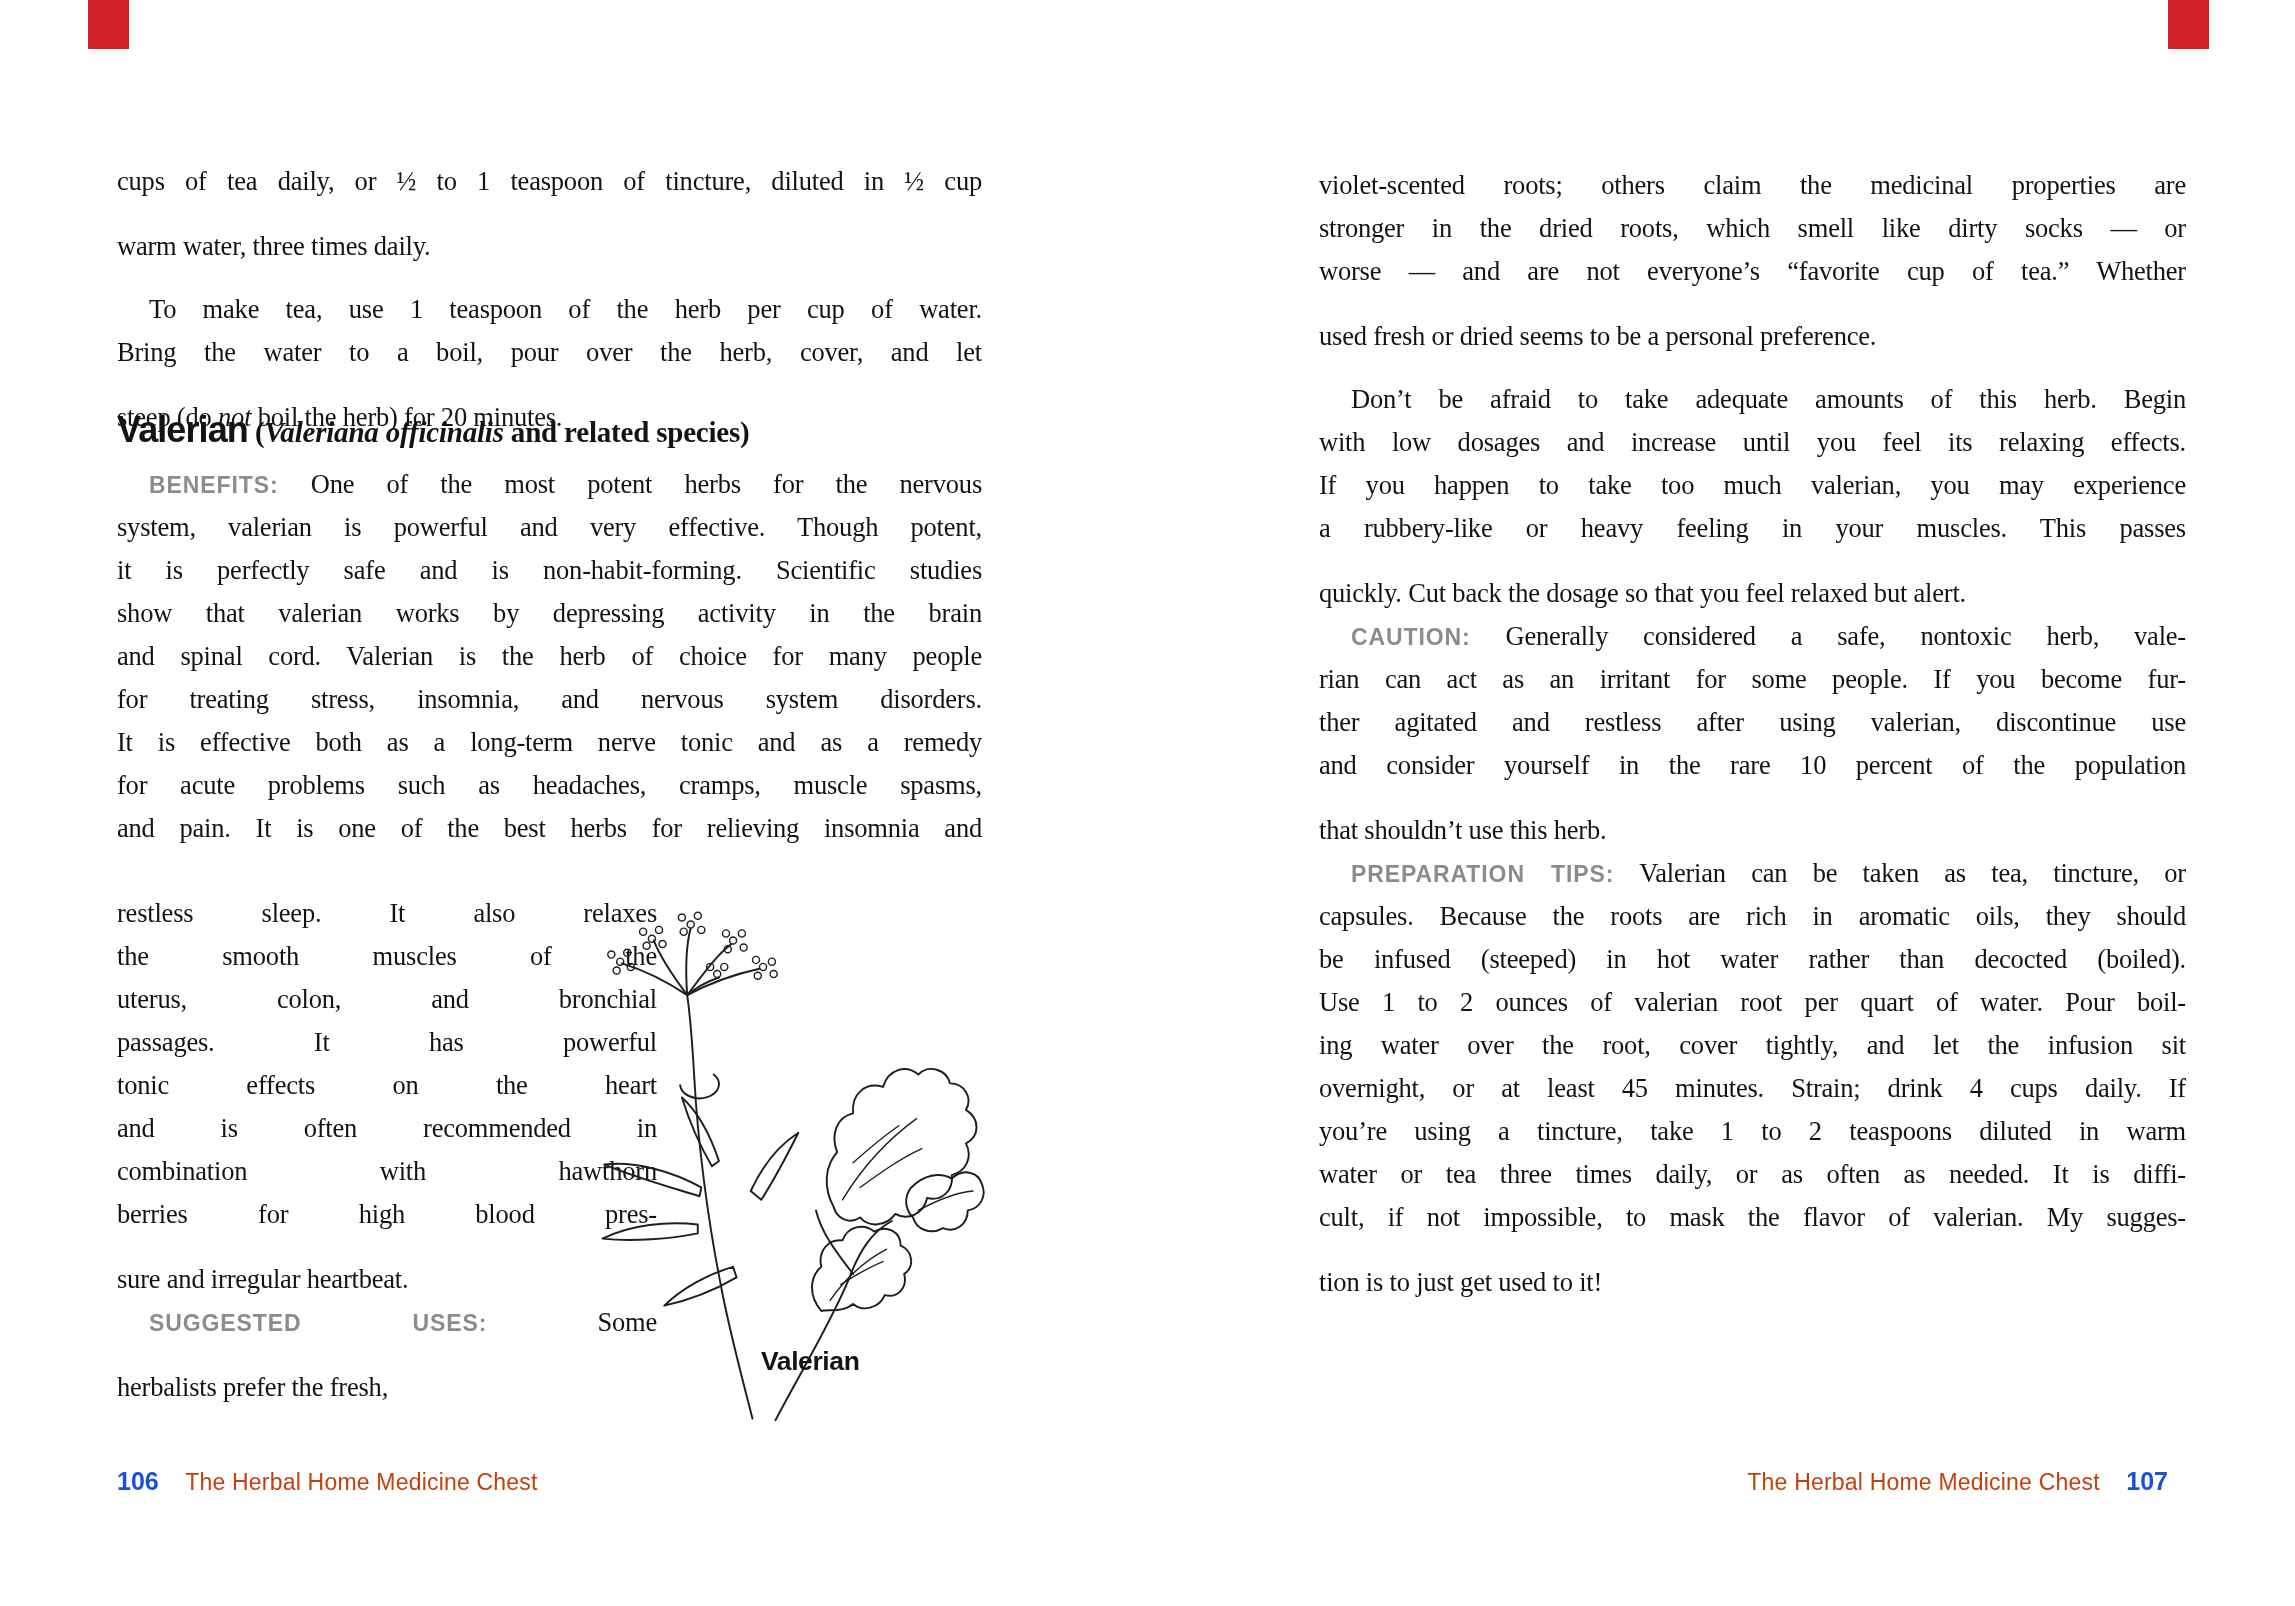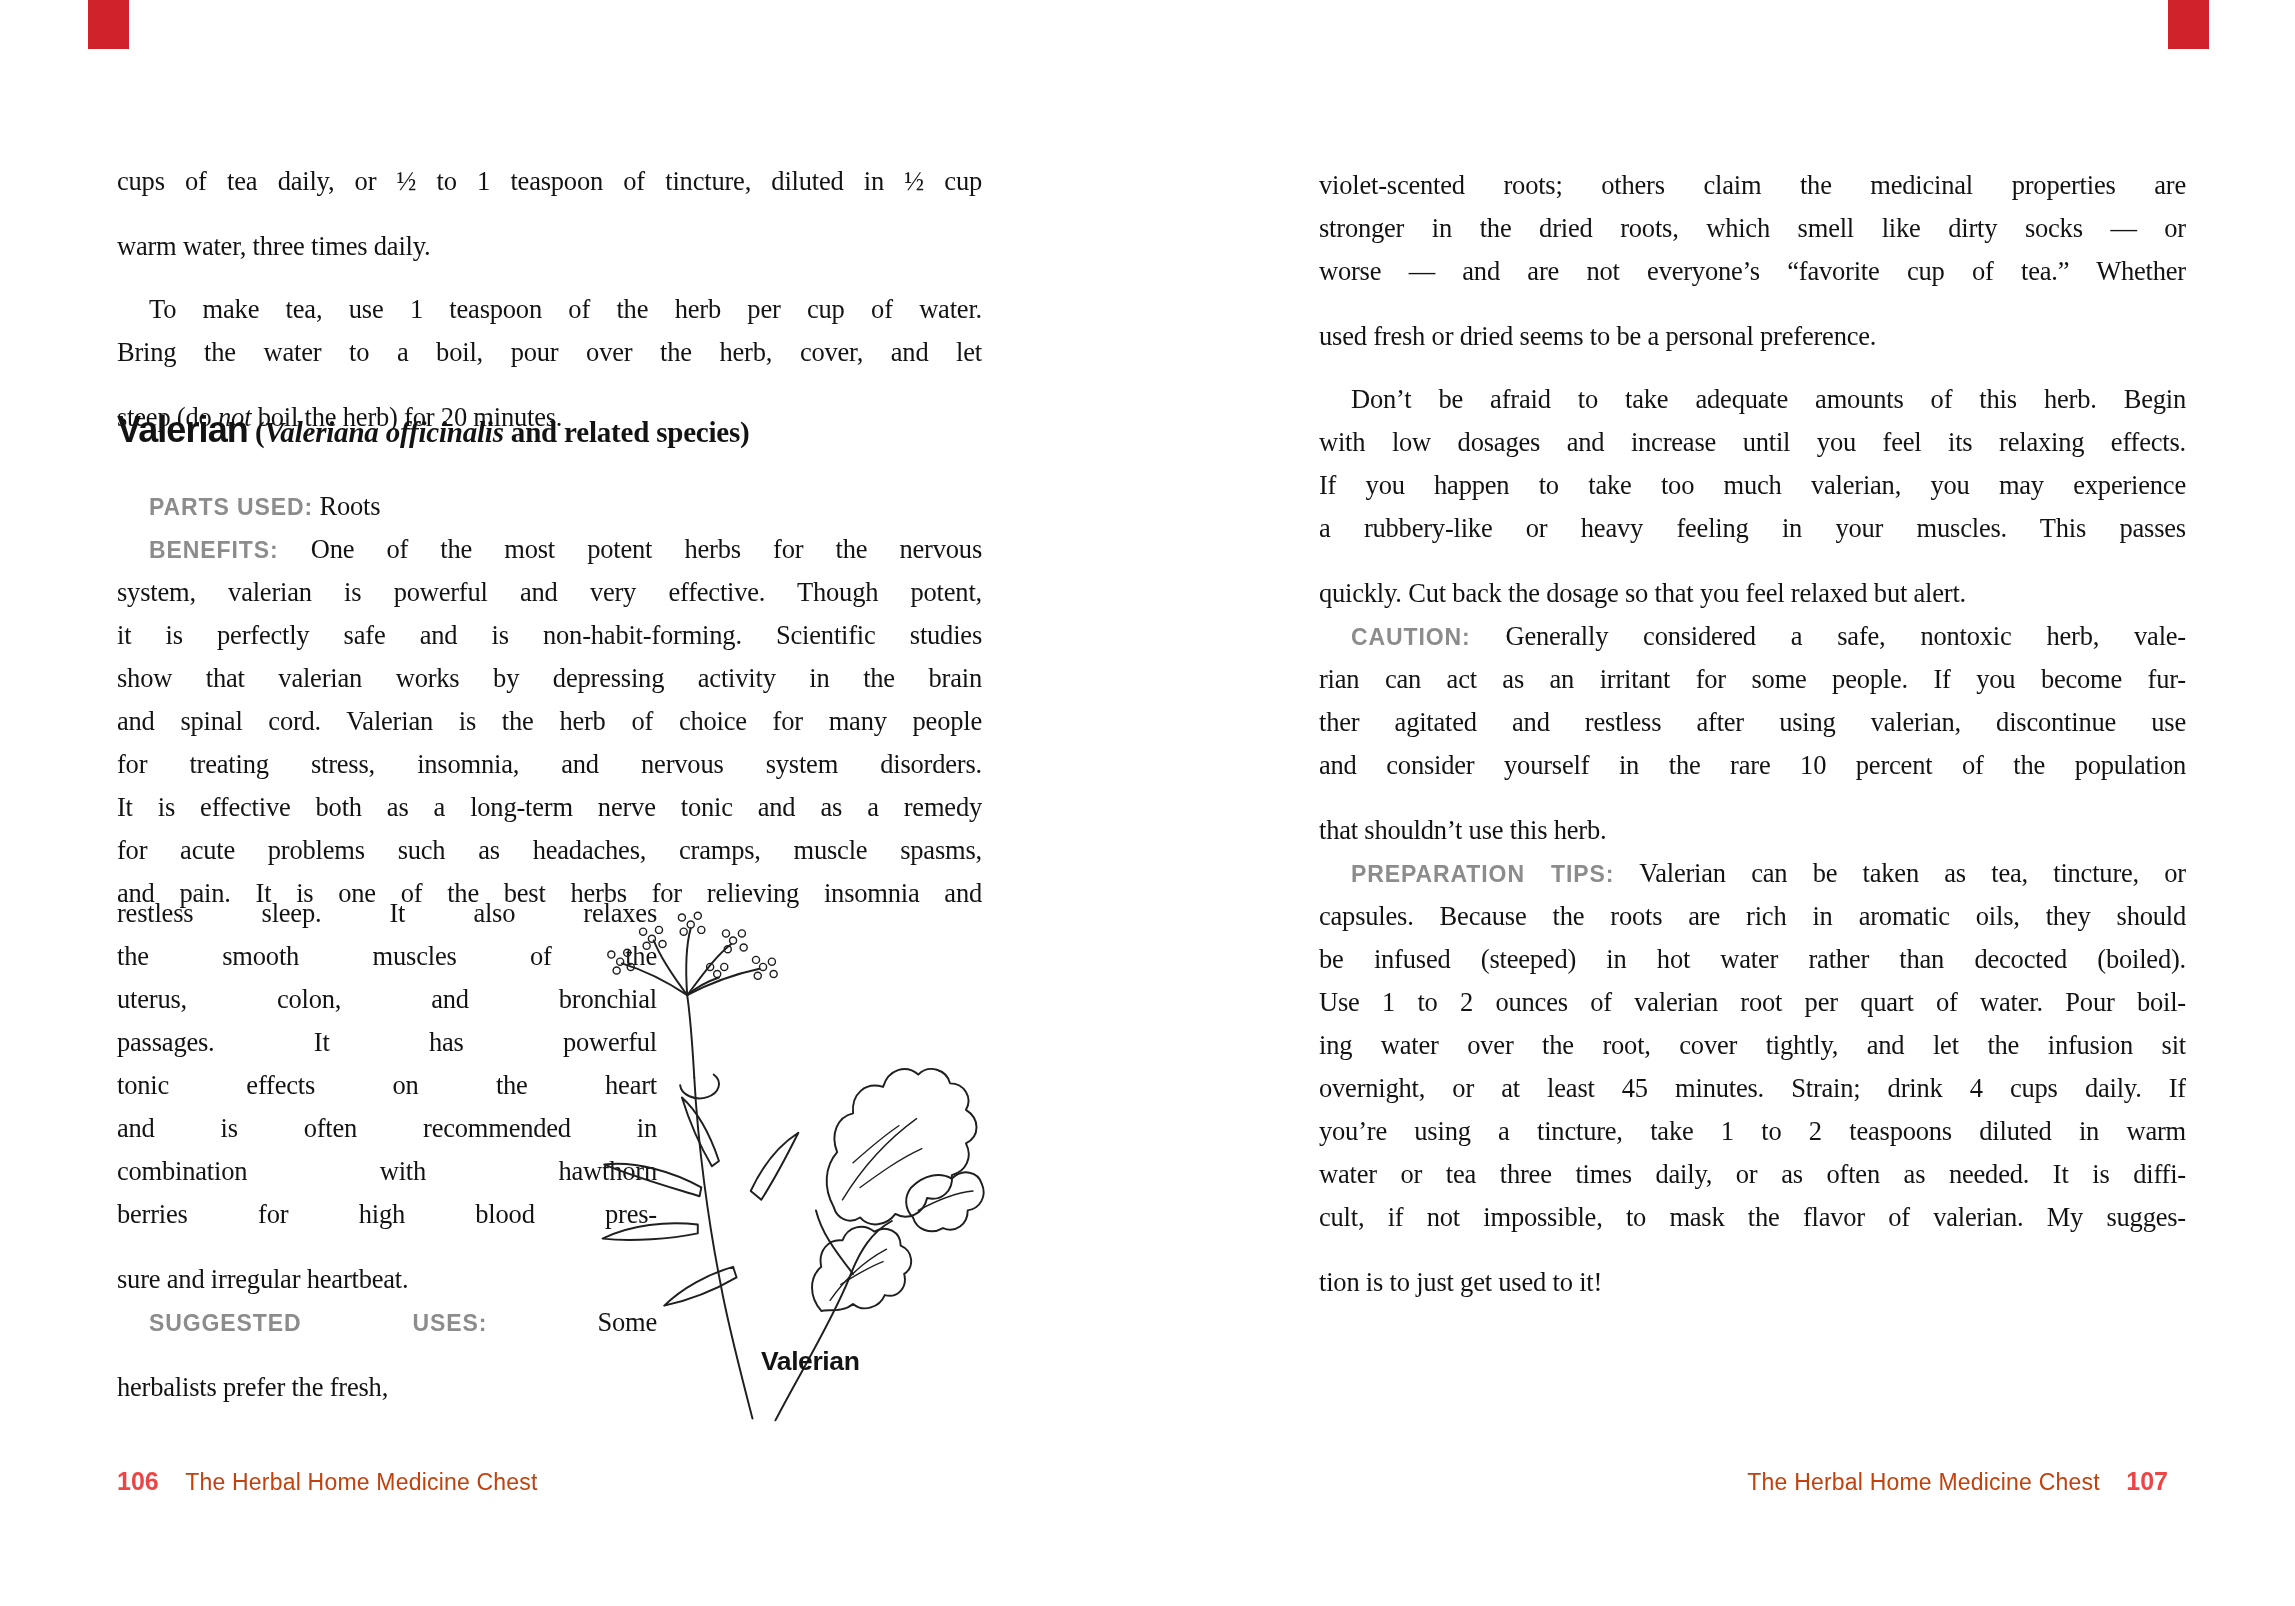--- a/index.html
+++ b/index.html
@@ -14,21 +14,21 @@
   .line.indL{text-indent:32px;}
   .line.head{height:51px;line-height:51px;text-align:left;text-align-last:left;overflow:visible;}
   .s-lab{font-family:"Liberation Sans",sans-serif;font-weight:700;font-size:23px;
          color:#8c8c8c;letter-spacing:0.9px;}
   .s-i{font-style:italic;}
   .s-hv{font-family:"Liberation Sans",sans-serif;font-weight:700;font-size:36px;letter-spacing:-0.9px;}
   .s-hs{font-size:29px;font-weight:600;}
   .s-hi{font-size:29px;font-weight:600;font-style:italic;}
   .footer{position:absolute;top:1467px;display:flex;align-items:baseline;gap:26.5px;
           font-family:"Liberation Sans",sans-serif;}
-  .footer .pnum{font-weight:700;font-size:25px;color:#ef4444;}
+  .footer .pnum{font-weight:700;font-size:25px;color:#1d4ed8;}
   .footer .ftitle{font-size:23px;color:#c2410c;letter-spacing:0.2px;}
   .illu{position:absolute;left:569px;top:896px;width:419px;height:530px;}
   .illu-caption{position:absolute;left:761px;top:1346px;
           font-family:"Liberation Sans",sans-serif;font-weight:700;font-size:26.5px;
           letter-spacing:-0.4px;color:#131313;}
 </style>
 </head>
 <body>
 
 <div class="sheet">
@@ -43,21 +43,20 @@
         <div class="line j ind"><span>To make tea, use 1 teaspoon of the herb per cup of water.</span></div>
         <div class="line j"><span>Bring the water to a boil, pour over the herb, cover, and let</span></div>
         <div class="line last"><span>steep (do </span><span class="s-i">not</span><span> boil the herb) for 20 minutes.</span></div>
       </div>
 
     <div class="page-block" style="left:117px;top:404px;width:865px;">
         <div class="line head"><span class="s-hv">Valerian</span><span class="s-hs"> (</span><span class="s-hi">Valeriana officinalis</span><span class="s-hs"> and related species)</span></div>
       </div>
 
     <div class="page-block" style="left:117px;top:463px;width:865px;">
-        <div class="line last indL"><span class="s-lab">PARTS USED:</span><span> Roots</span></div>
         <div class="line j indL"><span class="s-lab">BENEFITS:</span><span> One of the most potent herbs for the nervous</span></div>
         <div class="line j"><span>system, valerian is powerful and very effective. Though potent,</span></div>
         <div class="line j"><span>it is perfectly safe and is non-habit-forming. Scientific studies</span></div>
         <div class="line j"><span>show that valerian works by depressing activity in the brain</span></div>
         <div class="line j"><span>and spinal cord. Valerian is the herb of choice for many people</span></div>
         <div class="line j"><span>for treating stress, insomnia, and nervous system disorders.</span></div>
         <div class="line j"><span>It is effective both as a long-term nerve tonic and as a remedy</span></div>
         <div class="line j"><span>for acute problems such as headaches, cramps, muscle spasms,</span></div>
         <div class="line j"><span>and pain. It is one of the best herbs for relieving insomnia and</span></div>
       </div>

